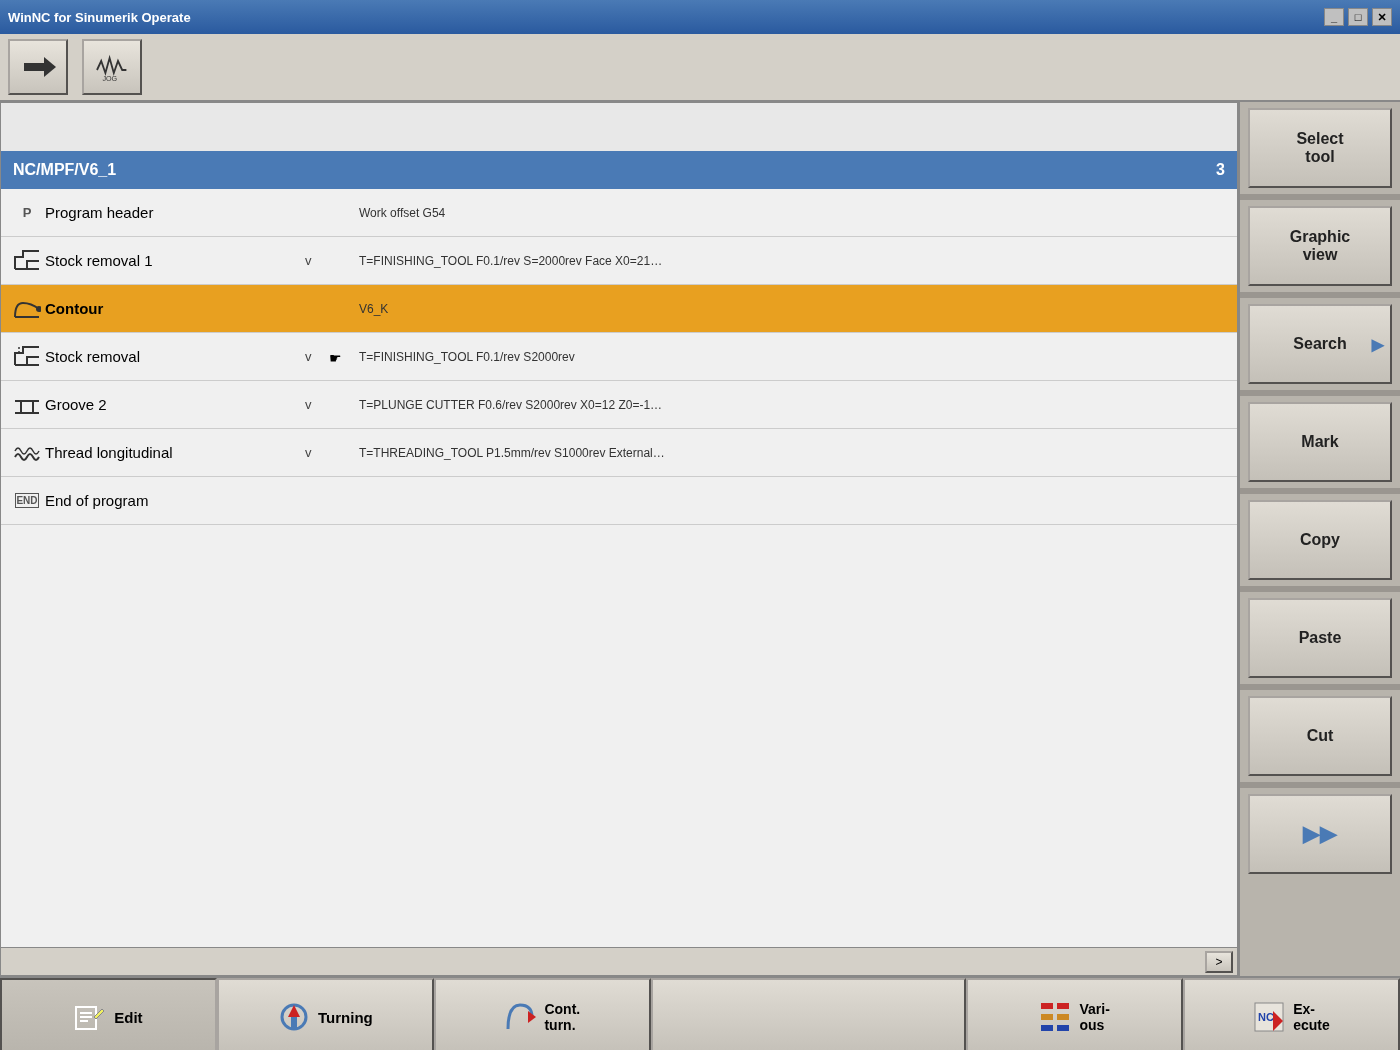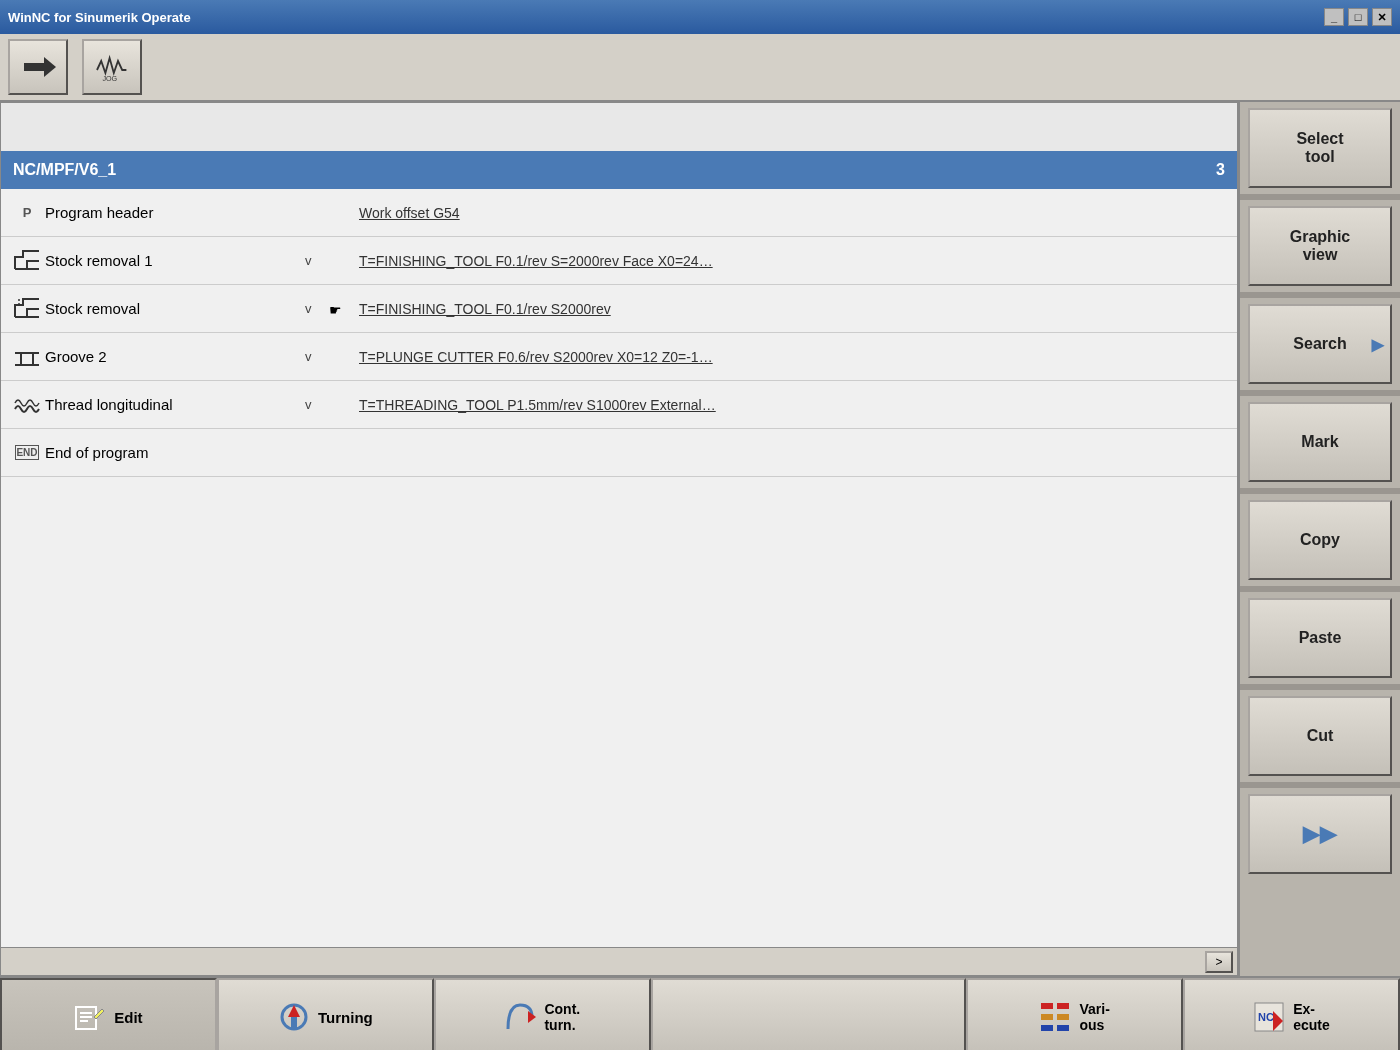--- a/index.html
+++ b/index.html
@@ -127,23 +127,22 @@
       color: #444;
       font-size: 13px;
     }
     .row-detail-icon {
       width: 30px;
       display: flex;
       align-items: center;
     }
     .row-detail {
       flex: 1;
-      font-size: 14px;
+      font-size: 12px;
       color: #333;
-      text-decoration: underline;
     }
 
     
     .scroll-bar-area {
       height: 28px;
       background: #d4d0c8;
       border-top: 1px solid #888;
       display: flex;
       align-items: center;
       padding: 0 4px;
@@ -300,23 +299,36 @@
       <div class="row-icon">
         <svg viewBox="0 0 28 28" width="28" height="28">
           <polyline points="2,22 2,10 10,10 10,4 26,4" fill="none" stroke="#333" stroke-width="2"></polyline>
           <line x1="2" y1="22" x2="26" y2="22" stroke="#333" stroke-width="2"></line>
           <polyline points="14,22 14,14 26,14" fill="none" stroke="#333" stroke-width="2"></polyline>
         </svg>
       </div>
       <div class="row-label">Stock removal 1</div>
       <div class="row-arrow">v</div>
       <div class="row-detail-icon"></div>
-      <div class="row-detail">T=FINISHING_TOOL F0.1/rev S=2000rev Face X0=24…</div>
-    </div>
-
+      <div class="row-detail">T=FINISHING_TOOL F0.1/rev S=2000rev Face X0=21…</div>
+    </div>
+
+    <div class="program-row selected">
+      <div class="row-icon">
+        <svg viewBox="0 0 28 28" width="28" height="28">
+          <path d="M2,22 Q2,8 10,8 Q18,8 26,14" fill="none" stroke="#333" stroke-width="2"></path>
+          <line x1="2" y1="22" x2="26" y2="22" stroke="#333" stroke-width="2"></line>
+          <circle cx="26" cy="14" r="3" fill="#333"></circle>
+        </svg>
+      </div>
+      <div class="row-label" style="font-weight:bold;">Contour</div>
+      <div class="row-arrow"></div>
+      <div class="row-detail-icon"></div>
+      <div class="row-detail">V6_K</div>
+    </div>
 
     <div class="program-row">
       <div class="row-icon">
         <svg viewBox="0 0 28 28" width="28" height="28">
           <polyline points="2,22 2,10 10,10 10,4 26,4" fill="none" stroke="#333" stroke-width="2"></polyline>
           <line x1="2" y1="22" x2="26" y2="22" stroke="#333" stroke-width="2"></line>
           <polyline points="14,22 14,14 26,14" fill="none" stroke="#333" stroke-width="2"></polyline>
           <line x1="6" y1="4" x2="6" y2="10" stroke="#333" stroke-width="1.5" stroke-dasharray="2,2"></line>
         </svg>
       </div>

